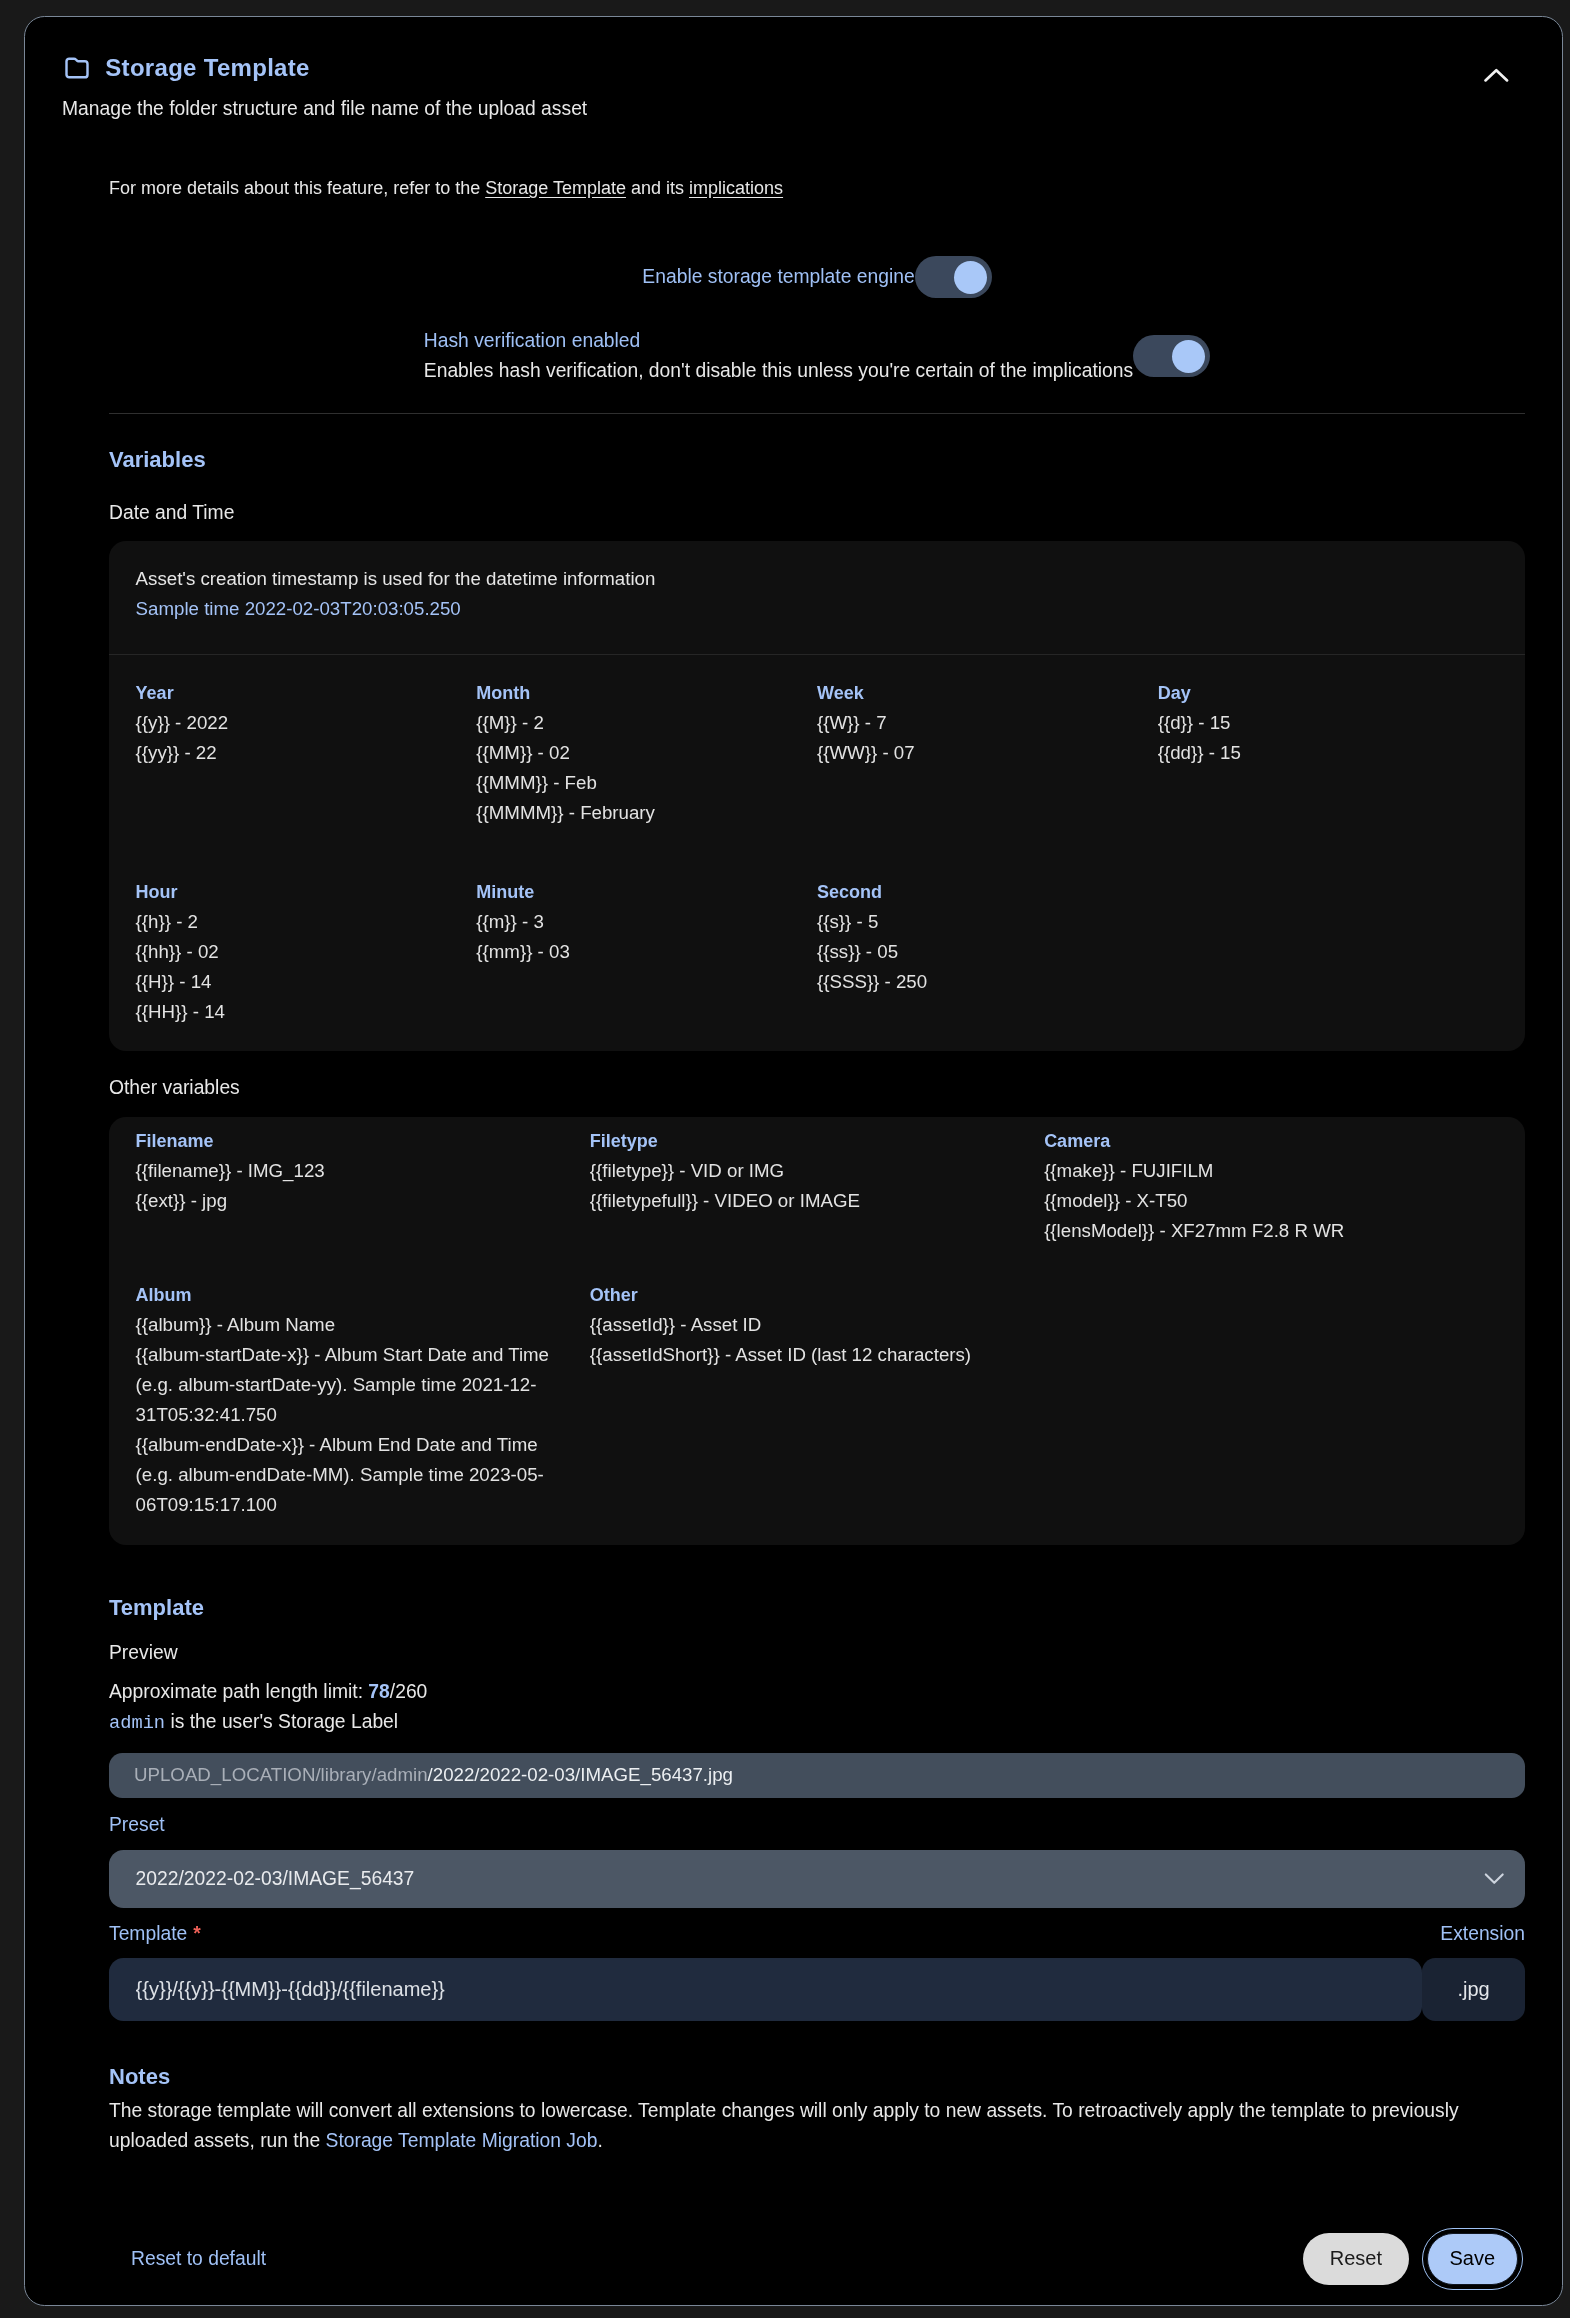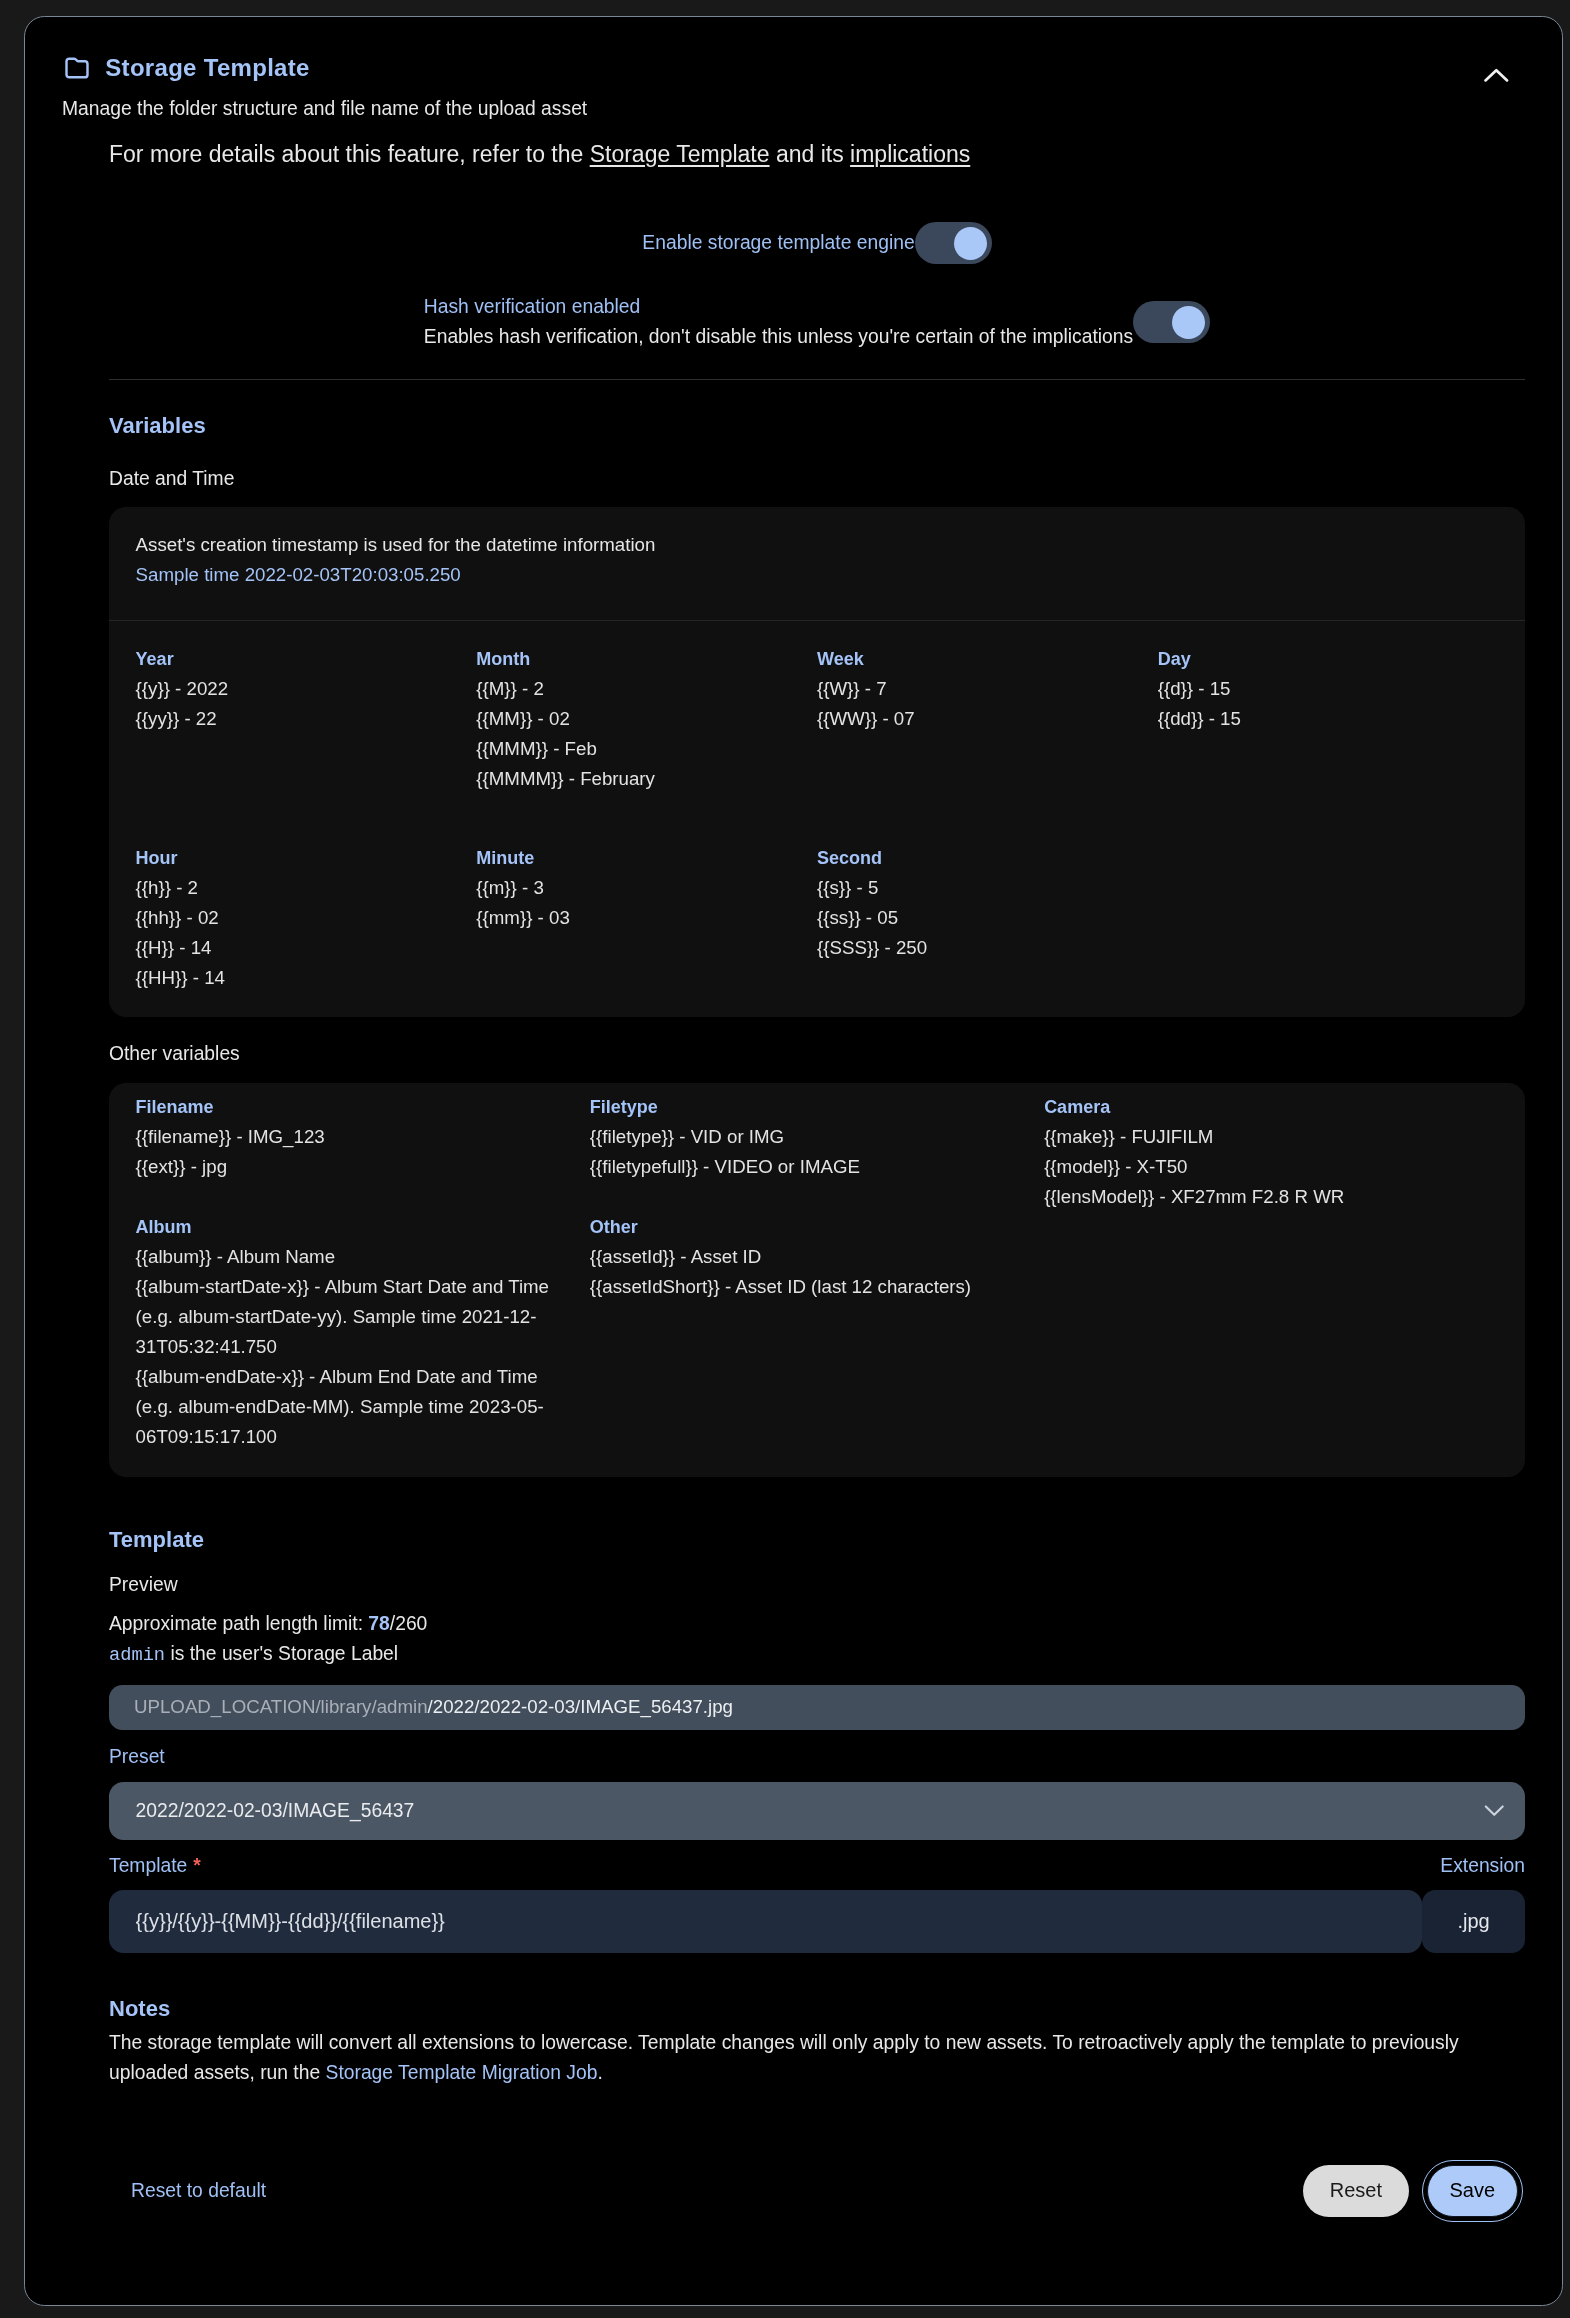--- a/index.html
+++ b/index.html
@@ -7,42 +7,42 @@
   .panel {
     position: absolute; left: 24px; top: 15.7px; width: 1539px; height: 2290px;
     background: #000; border: 1.8px solid #7a8797; border-radius: 20.5px;
     padding: 23px 35px 16px 37px; overflow: hidden;
   }
   .hdr-row { display: flex; align-items: center; gap: 13.3px; margin-top: 14.5px; }
   .hdr-title { font-size: 24px; font-weight: 600; color: #a4c3f7; letter-spacing: 0.3px; }
   .subtitle { margin-top: 12px; font-size: 19.3px; color: #e8e8e8; line-height: 30px; }
   .chevron-up { position: absolute; top: 49px; right: 52px; width: 26.6px; height: 18px; cursor: pointer; }
   .content { margin-left: 47px; width: 1416px; }
-  .intro { margin-top: 15px; font-size: 23px; color: #e8e8e8; line-height: 30px; }
+  .intro { margin-top: 49px; font-size: 18px; color: #e8e8e8; line-height: 30px; }
   .intro a { color: #e8e8e8; text-decoration: underline; text-underline-offset: 3px; cursor: pointer; }
   .toggle-row { display: flex; align-items: center; justify-content: center; }
   .row-1 { margin-top: 53px; }
   .row-2 { margin-top: 28px; }
   .setting-label { font-size: 19.3px; font-weight: 500; color: #9fc0f5; line-height: 30px; }
   .setting-desc { font-size: 19.3px; color: #e8e8e8; line-height: 30px; }
   .toggle { width: 77px; height: 42px; background: #3b485c; border-radius: 603px; position: relative; flex: 0 0 auto; cursor: pointer; }
   .toggle .knob { position: absolute; right: 4.8px; top: 4.8px; width: 33px; height: 33px; border-radius: 50%; background: #a9c8f8; }
   .divider { margin-top: 27px; border: 0; border-top: 1.2px solid #2f2f2f; }
   .section-h { font-size: 22px; font-weight: 700; color: #a4c3f7; line-height: 33px; }
   .vars-h { margin-top: 29px; }
   .sub-label { margin-top: 22px; font-size: 19.3px; color: #e8e8e8; line-height: 30px; }
   .card { margin-top: 13.3px; background: #101010; border-radius: 17px; }
   .card-1 { padding: 23px 0 24px; }
   .card-pad { padding-left: 26.6px; padding-right: 26.6px; }
   .card-note { font-size: 18.7px; color: #e6e6e6; line-height: 30px; }
   .card-sample { font-size: 18.7px; color: #a4c3f7; line-height: 30px; cursor: pointer; }
   .card-div { margin-top: 30px; border: 0; border-top: 1.2px solid #262626; }
   .vgrid { display: grid; padding: 23px 26.6px 0; }
   .vgrid-4 { grid-template-columns: repeat(4, 1fr); row-gap: 49px; }
-  .vgrid-3 { grid-template-columns: repeat(3, 1fr); }
+  .vgrid-3 { grid-template-columns: repeat(3, 1fr); row-gap: 34px; }
   .vg-name { font-size: 18px; font-weight: 600; color: #a4c3f7; line-height: 30px; }
   .vg-item { font-size: 18.7px; color: #e3e3e3; line-height: 30px; padding-right: 24px; }
   .card-2 { padding: 9.7px 0 25px; }
   .tpl-h { margin-top: 46px; }
   .preview-label { margin-top: 13.3px; font-size: 19.3px; color: #e8e8e8; line-height: 30px; }
   .limit-p { margin-top: 9.7px; font-size: 19.3px; color: #e8e8e8; line-height: 30px; }
   .limit-val { color: #a4c3f7; font-weight: 700; }
   .mono { font-family: "Liberation Mono", monospace; }
   .code-accent { color: #a4c3f7; font-size: 18.7px; }
   .path-box { margin-top: 14.5px; height: 45px; background: #434e5c; border-radius: 13.3px; display: flex; align-items: center; padding: 0 25px; font-size: 18.7px; }

